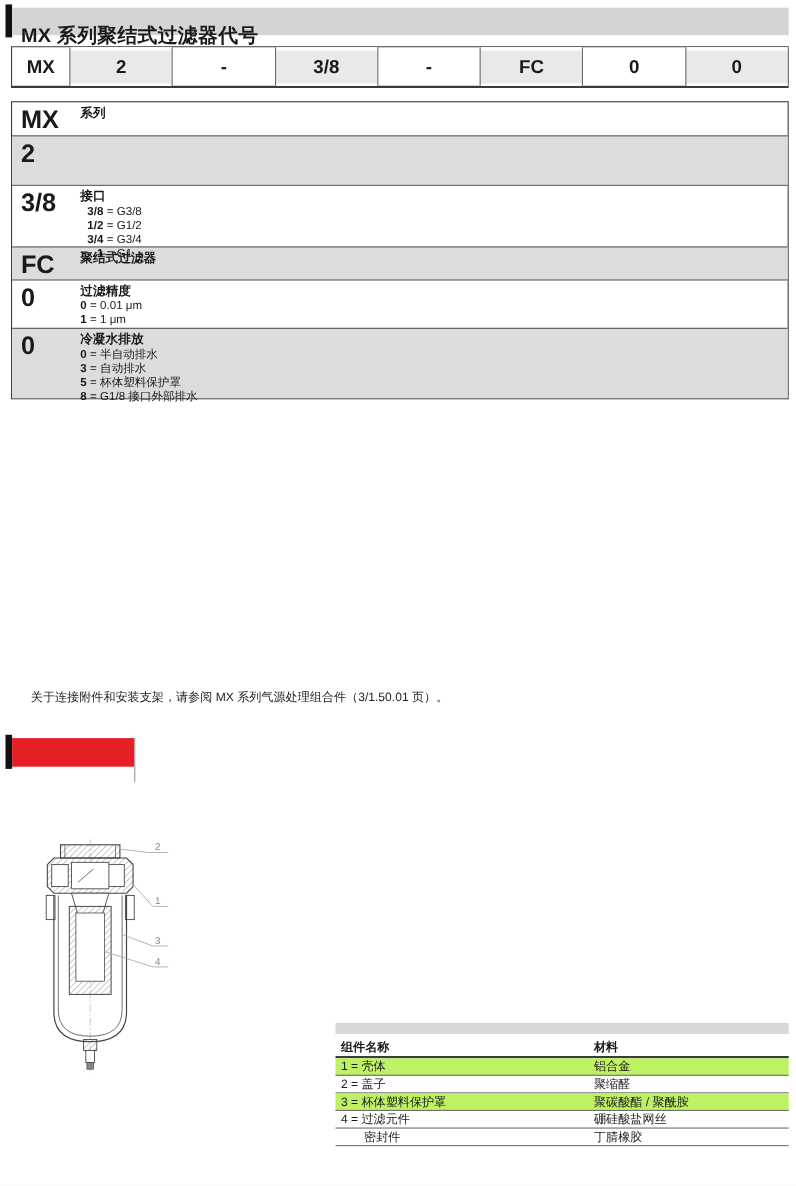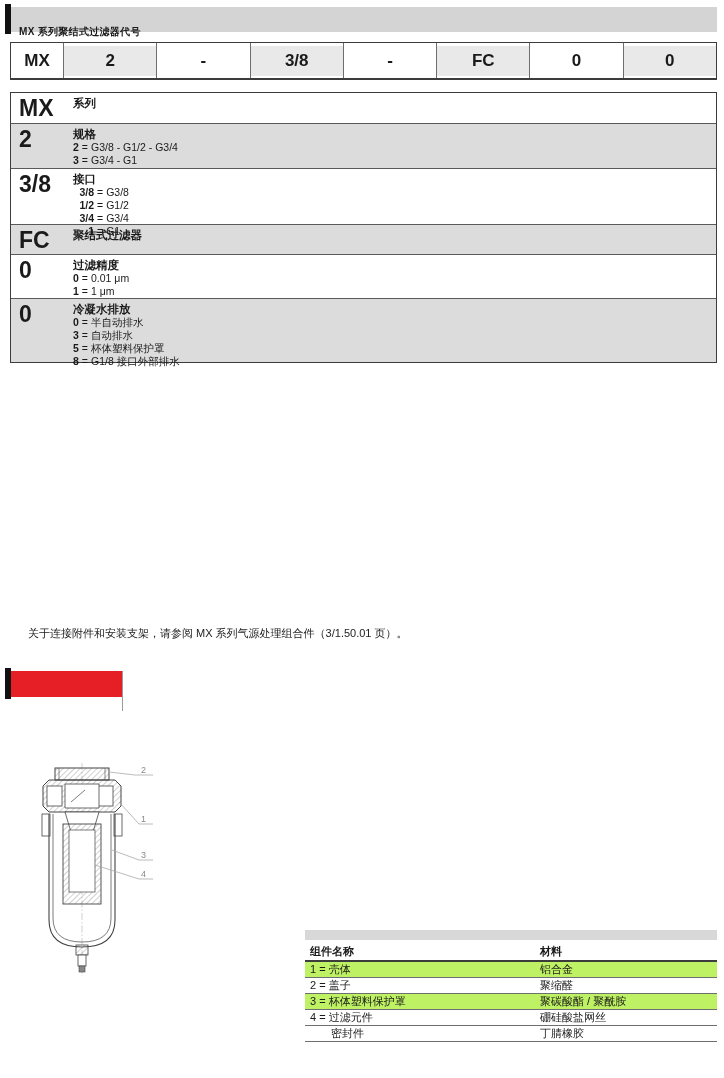--- a/index.html
+++ b/index.html
@@ -5,21 +5,21 @@
   html,body{margin:0;padding:0;background:#f3f3f3;}
   #page{
     position:relative;width:724px;height:1078px;background:#ffffff;
     font-family:"Liberation Sans","DejaVu Sans",sans-serif;color:#1a1a1a;
     overflow:hidden;margin:0 auto;
   }
   
   .hdr-accent{position:absolute;left:5px;top:4px;width:6px;height:30px;background:#111;}
   .hdr-bar{position:absolute;left:11px;top:7px;width:706px;height:25px;background:#d4d4d4;
     display:flex;align-items:center;}
-  .hdr-title{font-size:10px;font-weight:bold;padding-left:8px;letter-spacing:.3px;margin-top:24px;}
+  .hdr-title{font-size:18px;font-weight:bold;padding-left:8px;letter-spacing:.3px;margin-top:24px;}
   
   .code-strip{position:absolute;left:10px;top:42px;width:707px;height:38px;
     border:1px solid #3c3c3c;border-bottom-width:2px;display:flex;box-sizing:border-box;background:#fff;}
   .seg{flex:1;display:flex;align-items:center;justify-content:center;
     font-size:17px;font-weight:bold;border-left:1px solid #6e6e6e;}
   .seg:first-child{border-left:none;flex:0 0 52px;}
   .seg.shaded{background:#e9e9e9;box-shadow:inset 0 3px 0 0 #fff, inset 0 -2px 0 0 #fff;}
   
   .code-table{position:absolute;left:10px;top:92px;width:707px;
     border:1px solid #3c3c3c;box-sizing:border-box;background:#fff;}
@@ -78,25 +78,20 @@
 
     <div class="crow h30">
       <div class="ccode">MX</div>
       <div class="cdesc">
         <div class="clabel">系列</div>
       </div>
     </div>
 
     <div class="crow h45 shaded">
       <div class="ccode">2</div>
-      <div class="cdesc">
-        <div class="clabel">规格</div>
-        <div class="opt"><span class="k">2</span><span class="eq">=</span><span>G3/8 - G1/2 - G3/4</span></div>
-        <div class="opt"><span class="k">3</span><span class="eq">=</span><span>G3/4 - G1</span></div>
-      </div>
     </div>
 
     <div class="crow h56">
       <div class="ccode">3/8</div>
       <div class="cdesc">
         <div class="clabel">接口</div>
         <div class="opt"><span class="k w3">3/8</span><span class="eq">=</span><span>G3/8</span></div>
         <div class="opt"><span class="k w3">1/2</span><span class="eq">=</span><span>G1/2</span></div>
         <div class="opt"><span class="k w3">3/4</span><span class="eq">=</span><span>G3/4</span></div>
         <div class="opt"><span class="k w3">1</span><span class="eq">=</span><span>G1</span></div>

